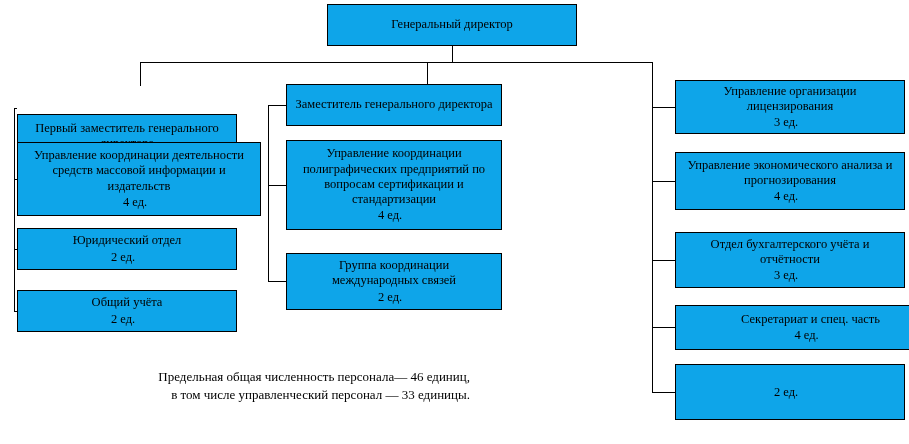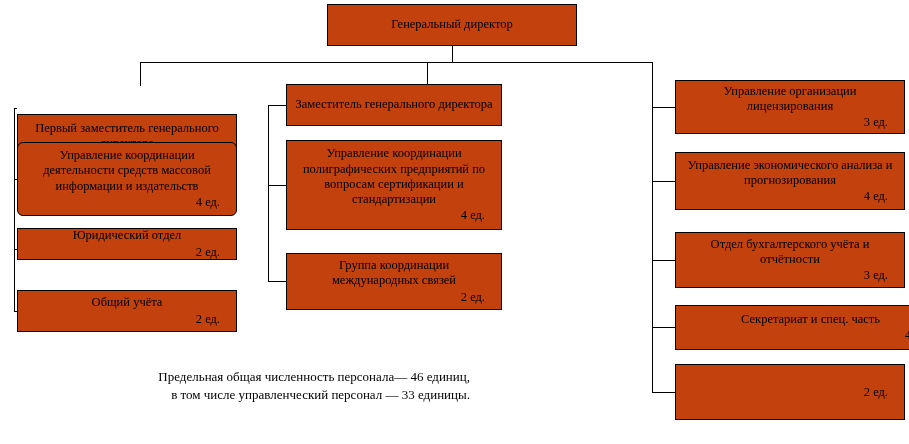--- a/index.html
+++ b/index.html
@@ -14,27 +14,28 @@
   }
   .lines {
     position: absolute;
     left: 0; top: 0;
     width: 909px; height: 444px;
     pointer-events: none;
   }
   .box {
     position: absolute;
     border: 1px solid #000;
-    background: #c2410c;
+    background: #0ea5e9;
     display: flex;
     flex-direction: column;
     justify-content: center;
     padding: 5px 8px;
     font-size: 12.5px;
     line-height: 1.22;
+    align-items: center;
   }
   .box .t { display: block; text-align: center; }
   .box .c { display: block; text-align: right; padding-right: 8px; margin-top: 1px; }
   .footnote {
     position: absolute;
     left: 140px;
     top: 368px;
     width: 330px;
     text-align: right;
     font-size: 13px;
@@ -76,26 +77,26 @@
   </svg>
 
   <div class="box" style="left:327px; top:4px; width:250px; height:42px;">
     <span class="t">Генеральный директор</span>
   </div>
 
   <div class="box" style="left:17px; top:86px; width:220px; height:44px;margin-top:28px;">
     <span class="t">Первый заместитель генерального директора</span>
   </div>
 
-  <div class="box" style="left:17px; top:142px; width:220px; height:74px;border-radius:6px;">
+  <div class="box" style="left:17px; top:142px; width:244px; height:74px;">
     <span class="t">Управление координации деятельности средств массовой информации и издательств</span>
     <span class="c">4 ед.</span>
   </div>
 
-  <div class="box" style="left:17px; top:228px; width:220px; height:32px;">
+  <div class="box" style="left:17px; top:228px; width:220px; height:42px;">
     <span class="t">Юридический отдел</span>
     <span class="c">2 ед.</span>
   </div>
 
   <div class="box" style="left:17px; top:290px; width:220px; height:42px;">
     <span class="t">Общий учёта</span>
     <span class="c">2 ед.</span>
   </div>
 
   <div class="box" style="left:286px; top:84px; width:216px; height:42px;">

